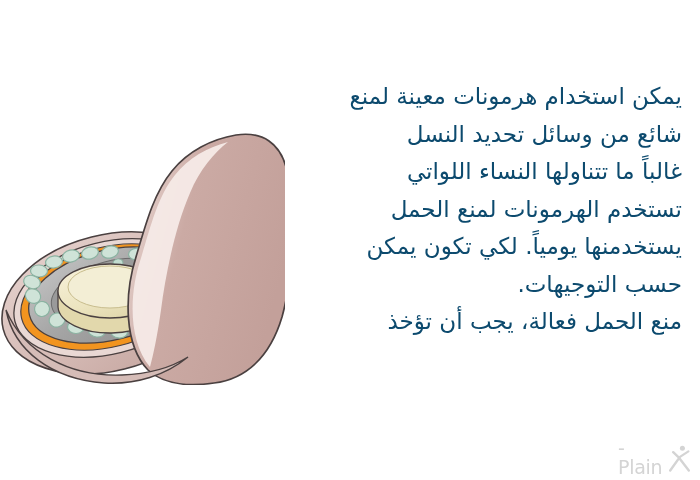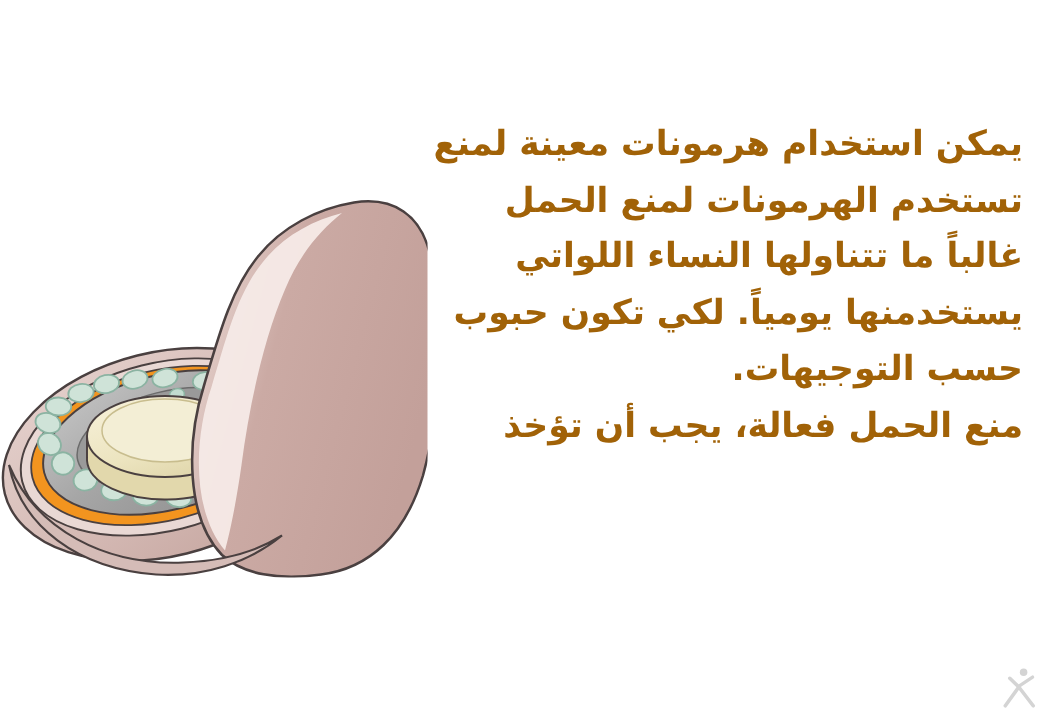--- a/index.html
+++ b/index.html
@@ -31,25 +31,25 @@
   }
 
   
   #body-text {
     position: absolute;
     right: 18px;
     top: 78px;
     width: 392px;
     text-align: right;
     direction: rtl;
-    color: #a16207;
+    color: #0c4a6e;
     font-family: "DejaVu Sans", "Liberation Sans", sans-serif;
     font-size: 23px;
     line-height: 37.5px;
-    font-weight: 700;
+    font-weight: 400;
     letter-spacing: 0px;
   }
   #body-text .tline {
     display: block;
     white-space: nowrap;
   }
 
   
   #logo {
     position: absolute;
@@ -195,29 +195,31 @@
                  C 24 258 70 282 122 280
                  C 150 279 172 272 188 262
                  C 166 280 136 290 104 288
                  C 52 284 14 256 6 215 Z" fill="#d5bcb7" stroke="#4a4040" stroke-width="1.4"></path>
       </g>
     </svg>
   </div>
 
   <div id="body-text">
     <span class="tline">يمكن استخدام هرمونات معينة لمنع</span>
+    <span class="tline">شائع من وسائل تحديد النسل</span>
+    <span class="tline">غالباً ما تتناولها النساء اللواتي</span>
     <span class="tline">تستخدم الهرمونات لمنع الحمل</span>
-    <span class="tline">غالباً ما تتناولها النساء اللواتي</span>
-    <span class="tline">يستخدمنها يومياً. لكي تكون حبوب</span>
+    <span class="tline">يستخدمنها يومياً. لكي تكون يمكن</span>
     <span class="tline">حسب التوجيهات.</span>
     <span class="tline">منع الحمل فعالة، يجب أن تؤخذ</span>
   </div>
 
   <div id="logo">
     <svg class="mark" viewBox="0 0 24 28" xmlns="http://www.w3.org/2000/svg">
       <circle cx="14.4" cy="4.2" r="2.5" fill="#d4d4d4"></circle>
       <path d="M 2.2 26.5 L 11.2 14.0 L 5.2 8.2" stroke="#d4d4d4" stroke-width="2.4" fill="none" stroke-linecap="round"></path>
       <path d="M 11.2 14.0 L 20.8 26.5" stroke="#d4d4d4" stroke-width="2.4" fill="none" stroke-linecap="round"></path>
       <path d="M 11.6 13.2 L 20.4 7.4" stroke="#d4d4d4" stroke-width="2.2" fill="none" stroke-linecap="round"></path>
     </svg>
+    <span class="wordmark">-Plain</span>
   </div>
 
 </div>
 
 </body></html>

